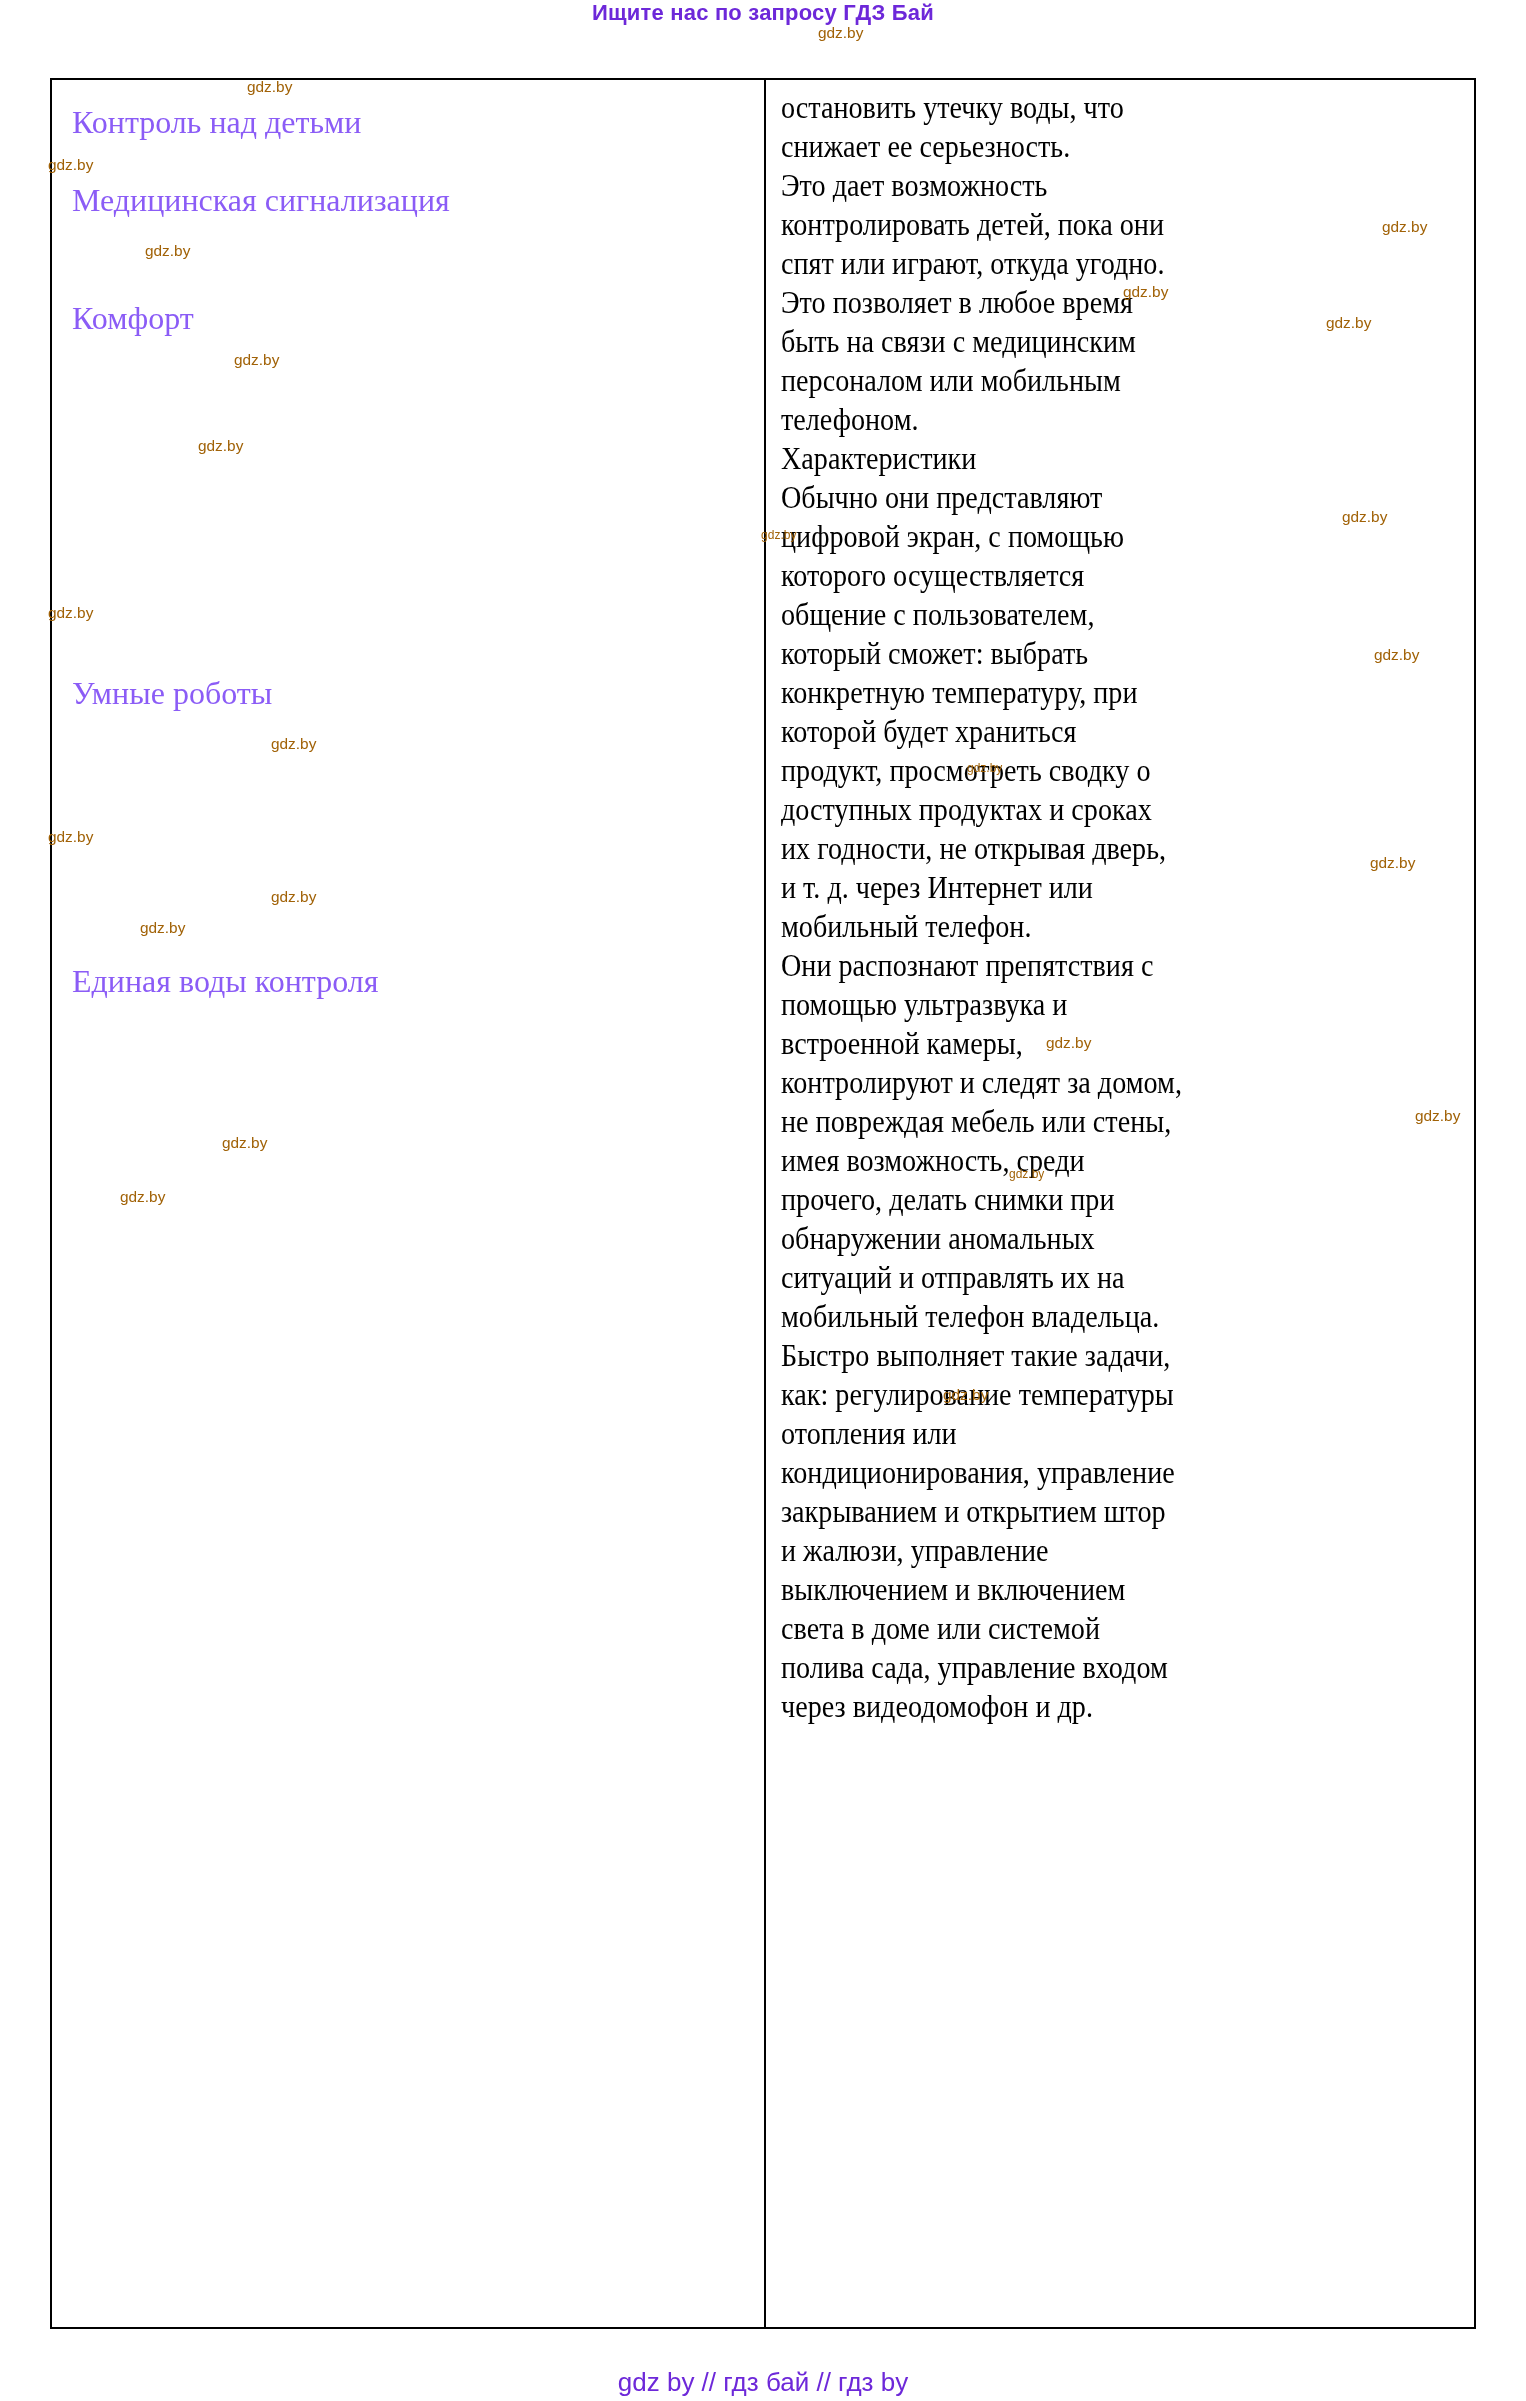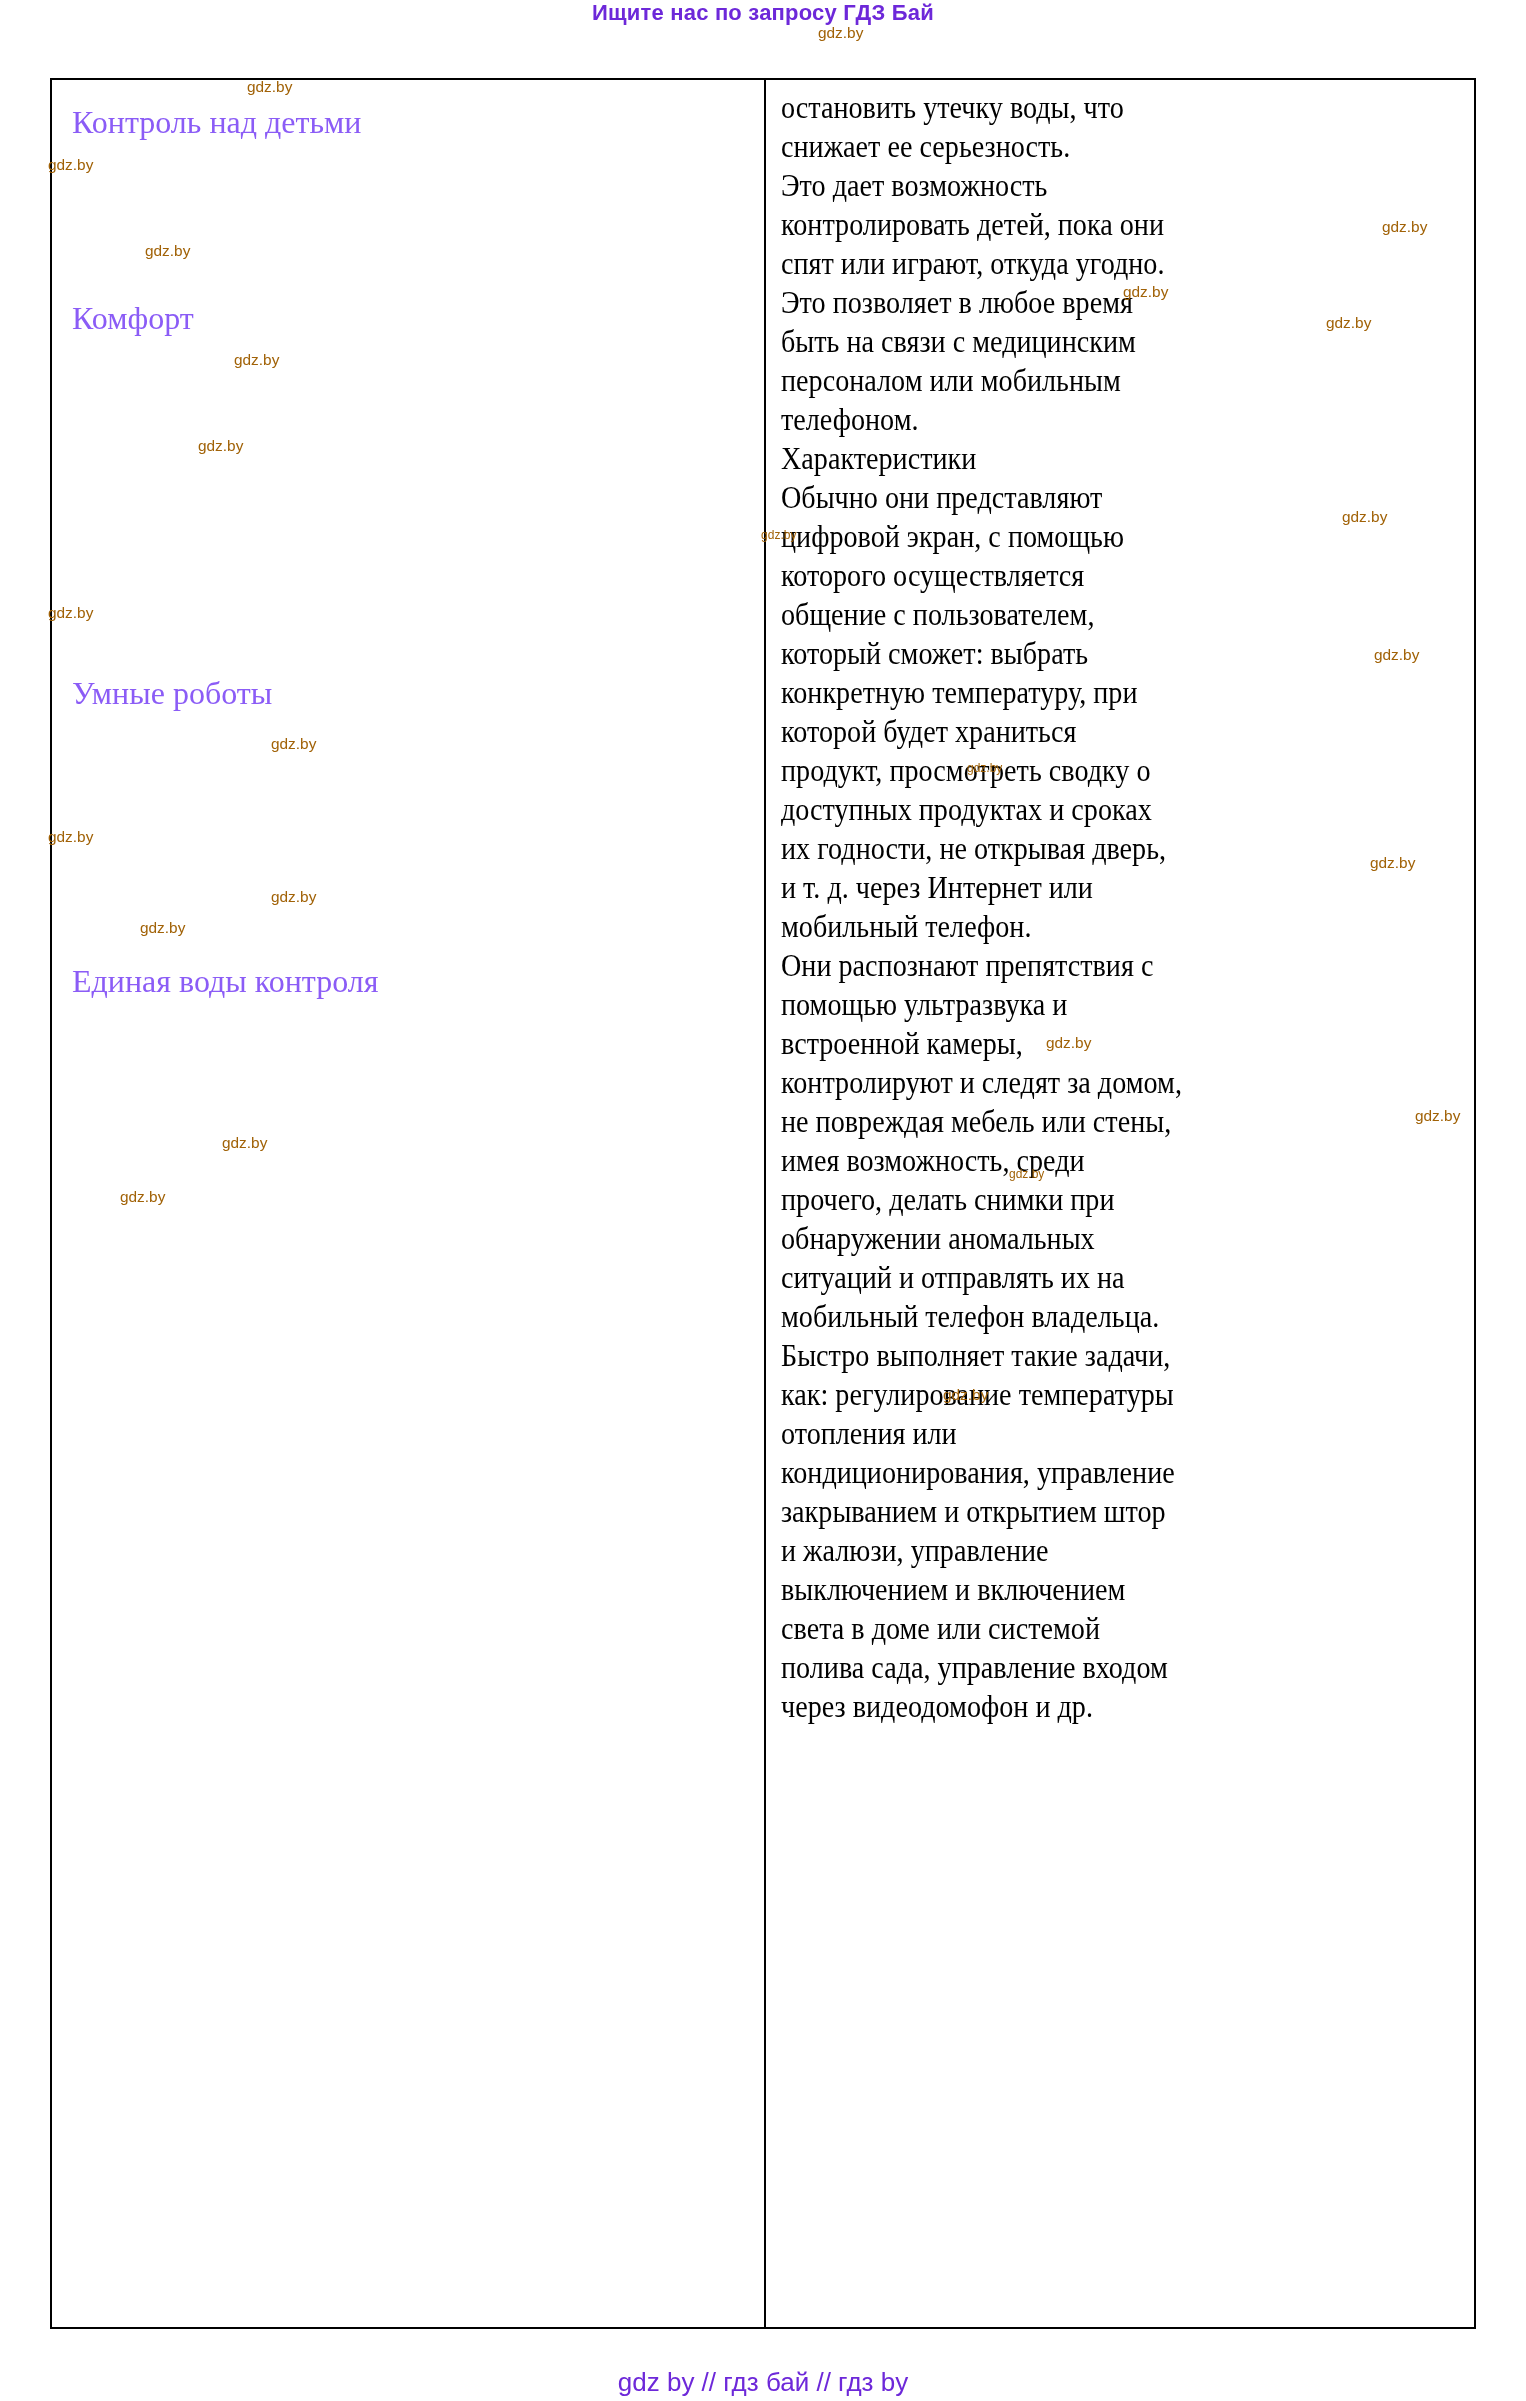--- a/index.html
+++ b/index.html
@@ -113,20 +113,21 @@
 <body>
 
 <div class="header-banner">Ищите нас по запросу ГДЗ Бай</div>
 
 <div class="wm wm-sm" style="left:818px; top:24px;">gdz.by</div>
 
 <div class="page-table">
 
   <div class="col-left">
     <div class="lh" style="top:23px;">Контроль над детьми</div>
+    <div class="lh" style="top:101px;">Медицинская сигнализация</div>
     <div class="lh" style="top:219px;">Комфорт</div>
     <div class="lh" style="top:594px;">Умные роботы</div>
     <div class="lh" style="top:882px;">Единая воды контроля</div>
 
     <div class="wm wm-sm" style="left:195px; top:-1.6px;">gdz.by</div>
     <div class="wm wm-sm" style="left:-4px;  top:76px;">gdz.by</div>
     <div class="wm wm-sm" style="left:93px; top:162px;">gdz.by</div>
     <div class="wm wm-sm" style="left:182px; top:271px;">gdz.by</div>
     <div class="wm wm-sm" style="left:146px; top:357px;">gdz.by</div>
     <div class="wm wm-sm" style="left:-4px;  top:524px;">gdz.by</div>

